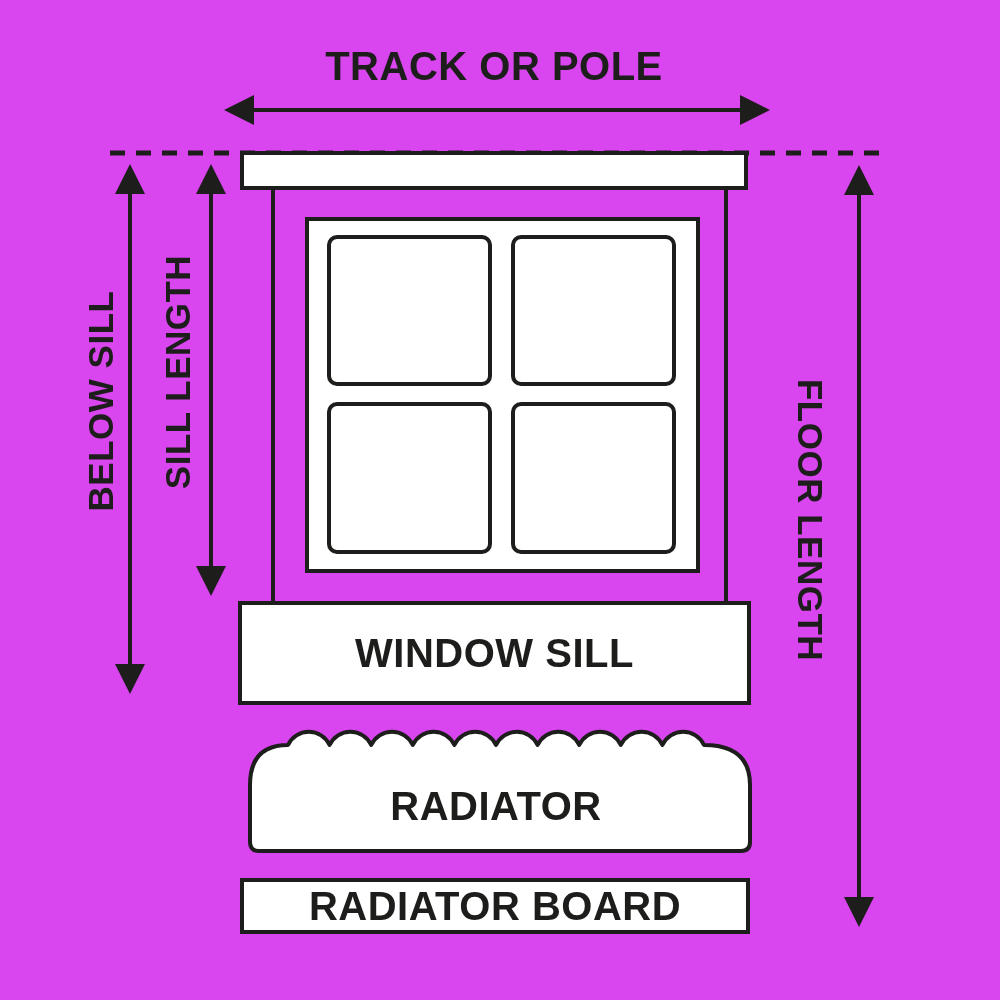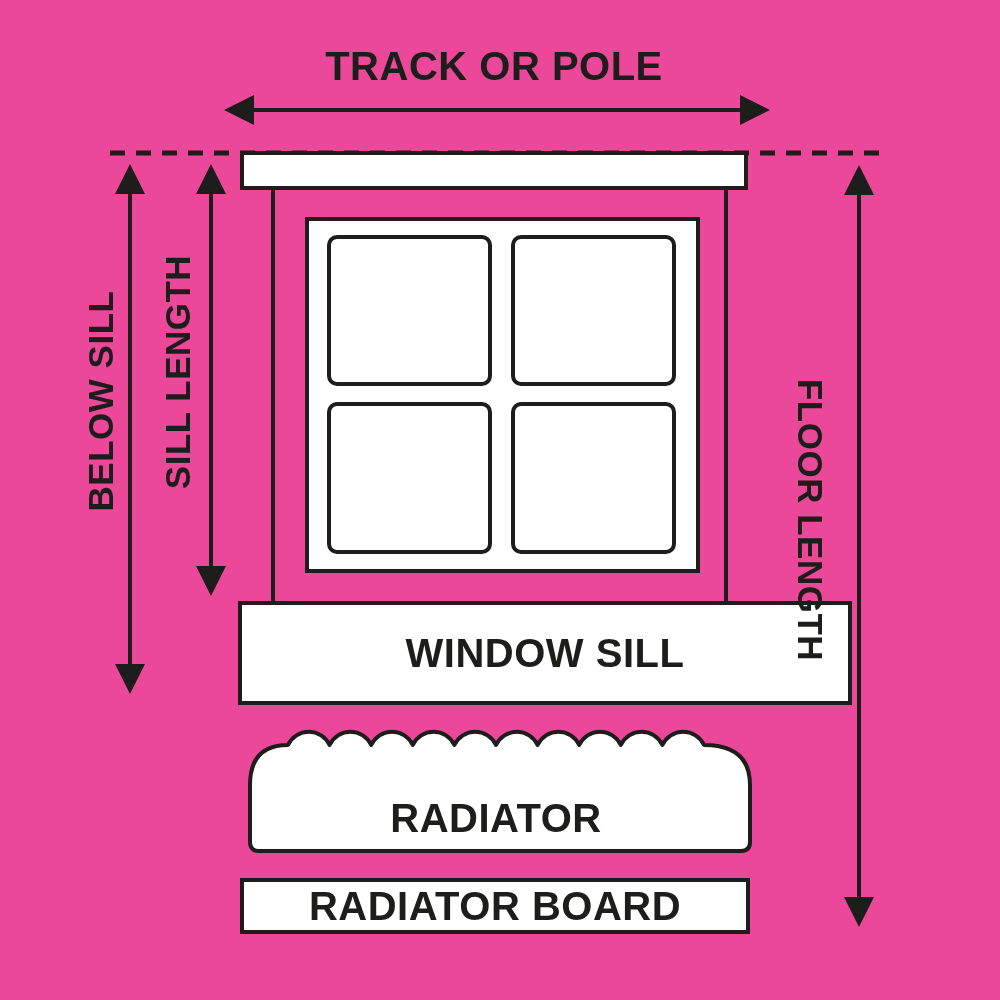--- a/index.html
+++ b/index.html
@@ -1,17 +1,17 @@
 <!DOCTYPE html>
 <html><head>
 <meta charset="utf-8">
 <style>
   html,body{margin:0;padding:0;background:#ffffff;}
   .canvas{
-    position:relative;width:1000px;height:1000px;background:#ec4899;
+    position:relative;width:1000px;height:1000px;background:#d946ef;
     font-family:"Liberation Sans", sans-serif;overflow:hidden;
     color:#1d1d1b;
   }
   .abs{position:absolute;box-sizing:border-box;}
   .label{
     font-weight:700;letter-spacing:.5px;color:#1d1d1b;
     display:flex;align-items:center;justify-content:center;
     white-space:nowrap;
   }
   .label-lg{font-size:40px;}
@@ -43,35 +43,35 @@
 
   <div class="abs jambs" style="left:271px;top:190px;width:457px;height:413px;"></div>
 
   <div class="abs stroke-rect" style="left:305px;top:217px;width:395px;height:356px;"></div>
 
   <div class="abs stroke-rect" style="left:327px;top:235px;width:165px;height:151px;border-radius:10px;"></div>
   <div class="abs stroke-rect" style="left:511px;top:235px;width:165px;height:151px;border-radius:10px;"></div>
   <div class="abs stroke-rect" style="left:327px;top:402px;width:165px;height:152px;border-radius:10px;"></div>
   <div class="abs stroke-rect" style="left:511px;top:402px;width:165px;height:152px;border-radius:10px;"></div>
 
-  <div class="abs stroke-rect label label-lg" style="left:238px;top:601px;width:614px;height:104px;">
+  <div class="abs stroke-rect label label-lg" style="left:238px;top:601px;width:513px;height:104px;">
     <span>WINDOW SILL</span>
   </div>
 
   <div class="abs" style="left:240px;top:725px;width:512px;height:128px;">
     <svg width="512" height="128" viewBox="0 0 512 128">
       <path d="M 48 20
                a 23 23 0 0 1 41.6 0 a 23 23 0 0 1 41.6 0 a 23 23 0 0 1 41.6 0
                a 23 23 0 0 1 41.6 0 a 23 23 0 0 1 41.6 0 a 23 23 0 0 1 41.6 0
                a 23 23 0 0 1 41.6 0 a 23 23 0 0 1 41.6 0 a 23 23 0 0 1 41.6 0
                a 23 23 0 0 1 41.6 0
                Q 510 20 510 60 L 510 117 Q 510 126 501 126
                L 19 126 Q 10 126 10 117 L 10 60 Q 10 20 48 20 Z" fill="#ffffff" stroke="#1d1d1b" stroke-width="4" stroke-linejoin="round"></path>
     </svg>
-    <div class="abs label label-lg" style="left:0;top:73px;width:512px;height:40px;">RADIATOR</div>
+    <div class="abs label label-lg" style="left:0;top:61px;width:512px;height:40px;">RADIATOR</div>
   </div>
 
   <div class="abs stroke-rect label label-lg" style="left:240px;top:878px;width:510px;height:56px;">
     <span>RADIATOR BOARD</span>
   </div>
 
   <svg class="abs" style="left:112px;top:162px;" width="36" height="534" viewBox="0 0 36 534">
     <line x1="18" y1="24" x2="18" y2="510" stroke="#1d1d1b" stroke-width="4"></line>
     <polygon points="18,2 3,32 33,32" fill="#1d1d1b"></polygon>
     <polygon points="18,532 3,502 33,502" fill="#1d1d1b"></polygon>

